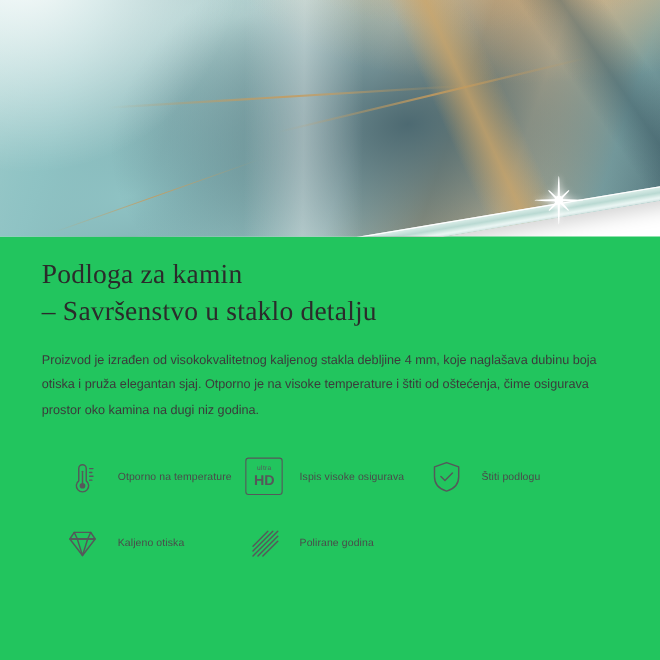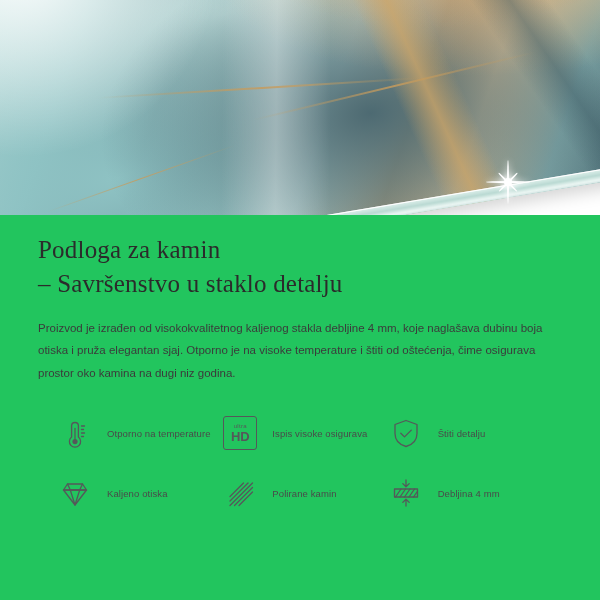--- a/index.html
+++ b/index.html
@@ -235,21 +235,21 @@
         <div class="feature-label">Ispis visoke osigurava</div>
       </div>
 
       <div class="feature">
         <div class="feature-icon">
           <svg width="40" height="40" viewBox="0 0 40 40">
             <path class="st" d="M20 7.5l11 4v9c0 6.6-4.6 11.2-11 13-6.4-1.8-11-6.4-11-13v-9l11-4z"></path>
             <path class="st" d="M14.8 20.2l3.7 3.7 6.8-6.8" stroke-width="1.7"></path>
           </svg>
         </div>
-        <div class="feature-label">Štiti detalju</div>
+        <div class="feature-label">Štiti podlogu</div>
       </div>
 
       <div class="feature">
         <div class="feature-icon">
           <svg width="40" height="40" viewBox="0 0 40 40">
             <path class="st" d="M8.5 17h23L20 32 8.5 17z"></path>
             <path class="st" d="M12.5 11h15l4 6H8.5l4-6z"></path>
             <path class="st" d="M12.5 11l2.8 6L20 32l4.7-15 2.8-6"></path>
             <path class="st" d="M15.3 17h9.4"></path>
           </svg>
@@ -257,30 +257,19 @@
         <div class="feature-label">Kaljeno otiska</div>
       </div>
 
       <div class="feature">
         <div class="feature-icon">
           <svg width="40" height="40" viewBox="0 0 40 40">
             <path class="st" d="M10 28L28 10" stroke-width="1.5"></path>
             <path class="st" d="M10 23.5l13.5-13.5M10 32.5L32.5 10M14.5 32.5L32.5 14.5M19 32.5L32.5 19" stroke-width="1.1"></path>
           </svg>
         </div>
-        <div class="feature-label">Polirane kamin</div>
-      </div>
-
-      <div class="feature">
-        <div class="feature-icon">
-          <svg width="40" height="40" viewBox="0 0 40 40">
-            <path class="st" d="M20 7v6.5M16.8 10.6L20 13.8l3.2-3.2"></path>
-            <rect class="st" x="8.5" y="16" width="23" height="8"></rect>
-            <path class="st" d="M9.5 24l5.5-8M14 24l5.5-8M18.5 24l5.5-8M23 24l5.5-8M27.5 24l3.5-5" stroke-width="1"></path>
-            <path class="st" d="M20 33v-6.5M16.8 29.4L20 26.2l3.2 3.2"></path>
-          </svg>
-        </div>
-        <div class="feature-label">Debljina 4 mm</div>
-      </div>
+        <div class="feature-label">Polirane godina</div>
+      </div>
+
 
     </div>
   </div>
 </div>
 
 </body></html>

